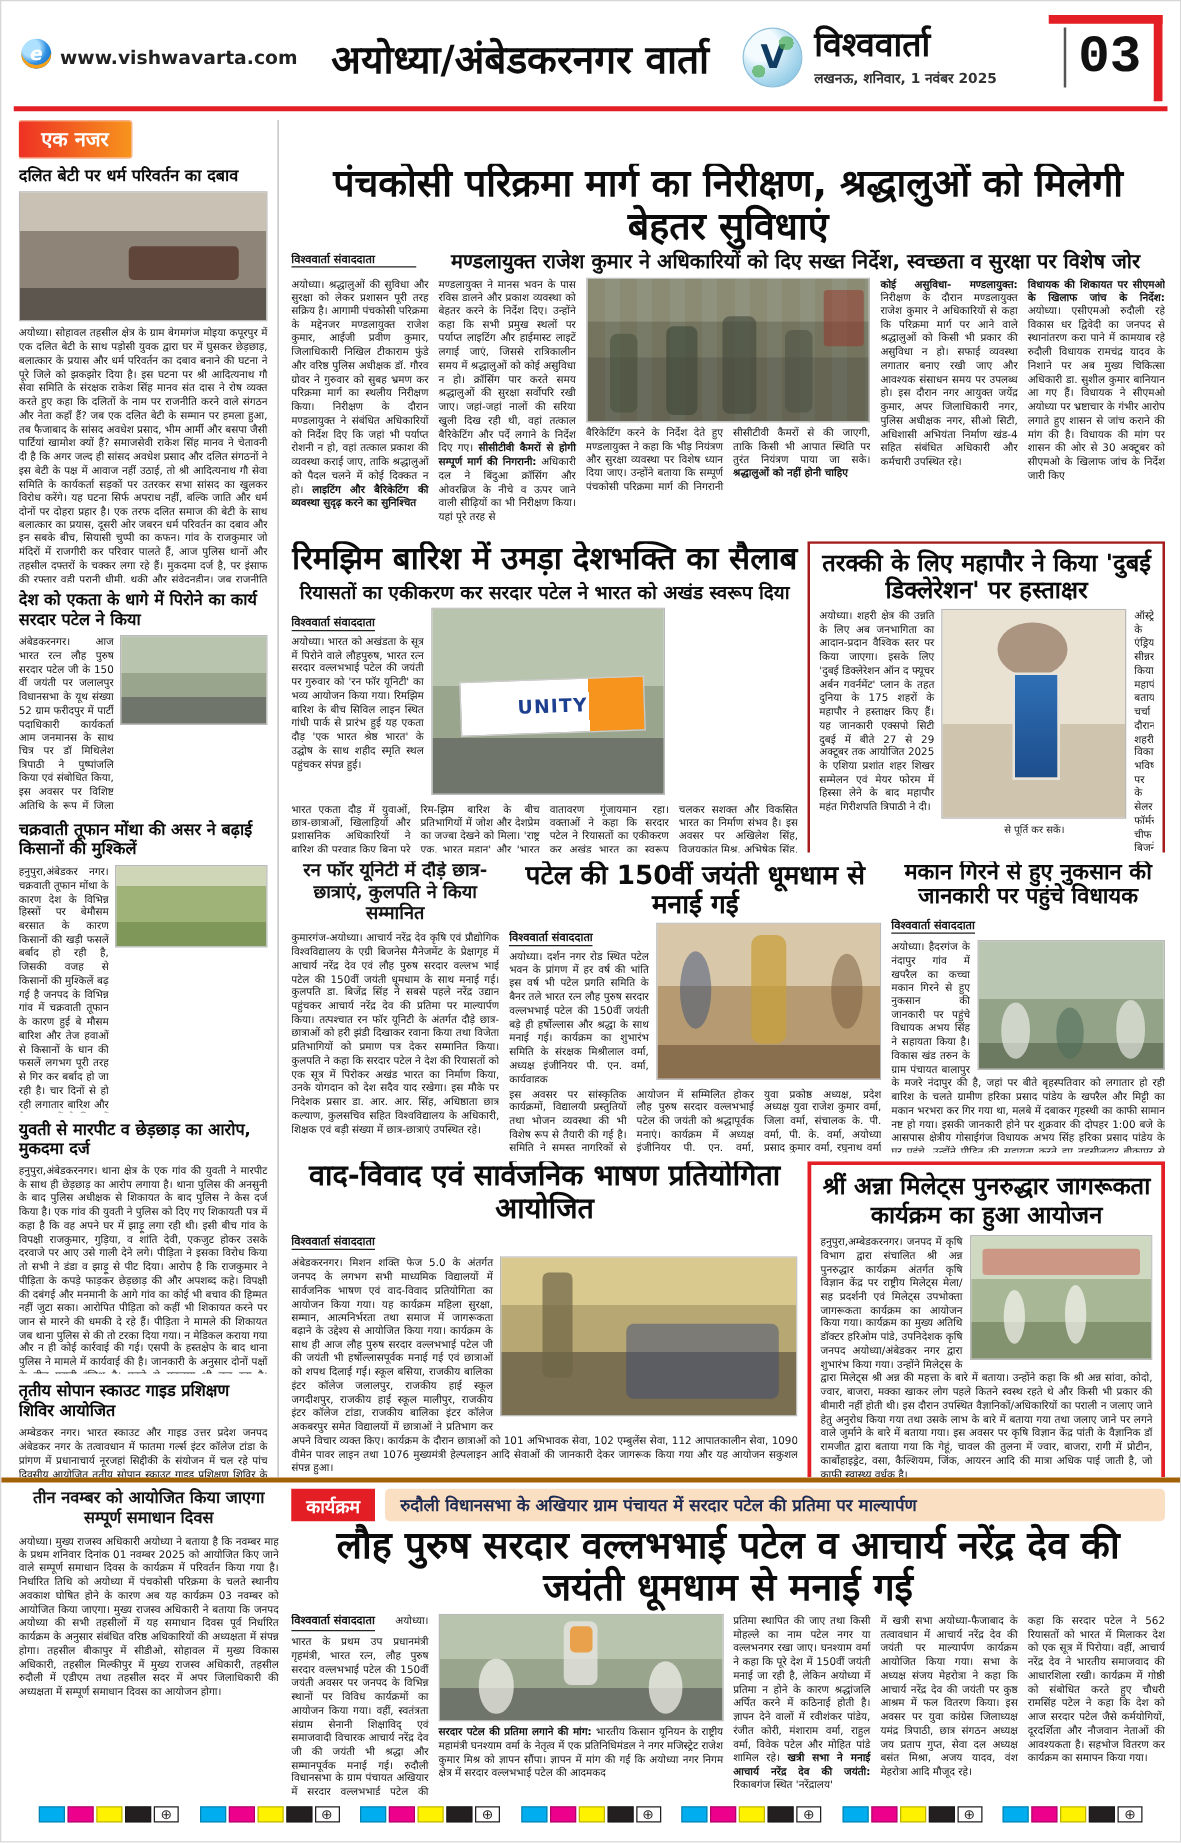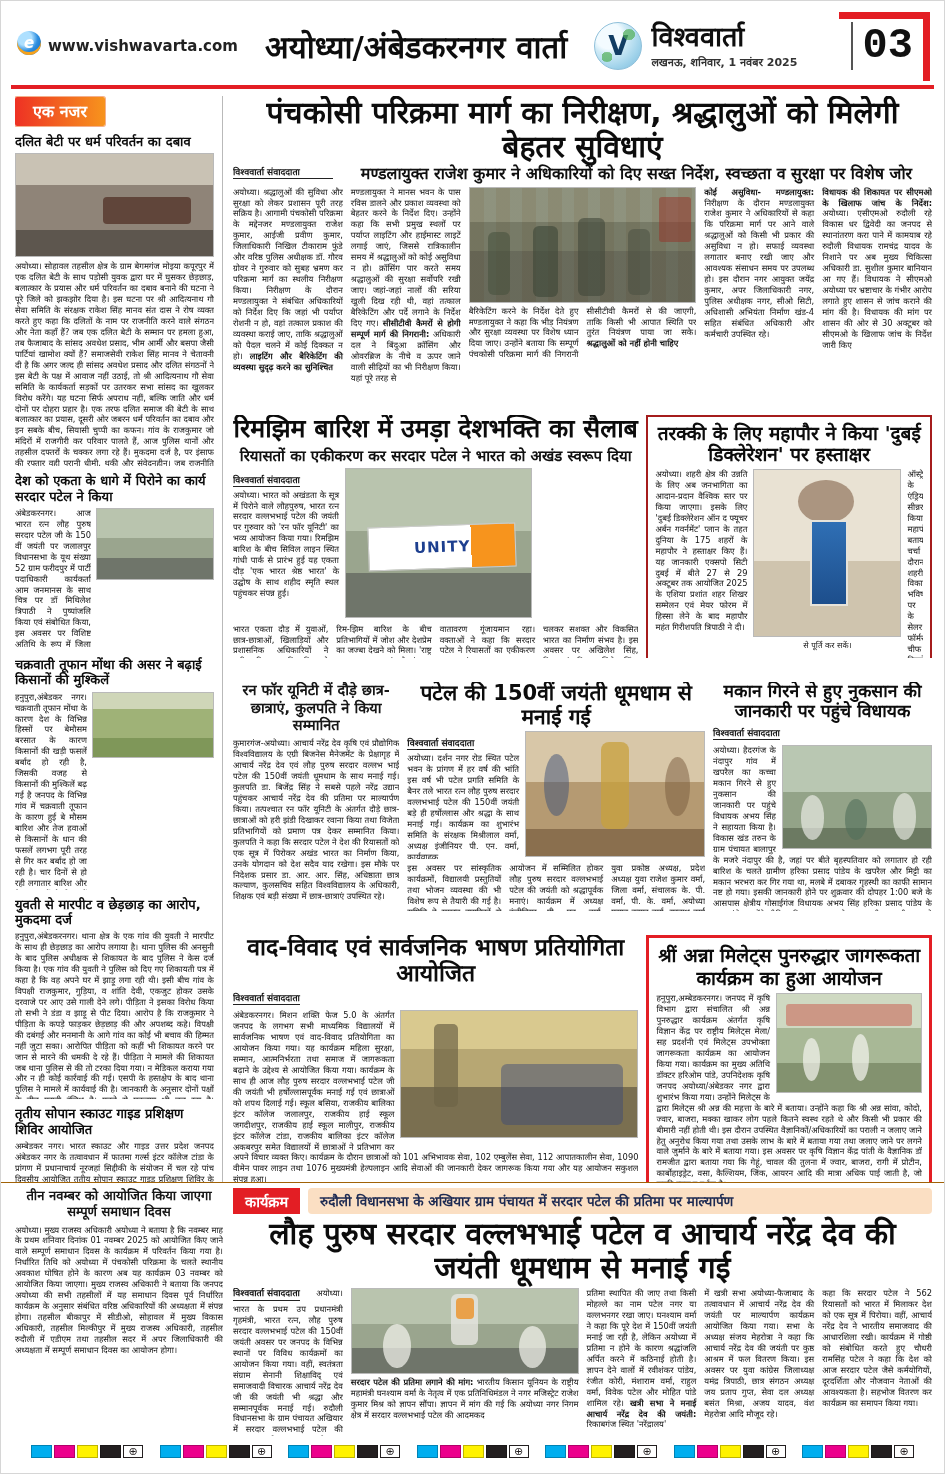--- a/index.html
+++ b/index.html
@@ -68,21 +68,21 @@
              height:1093px; overflow:hidden; }
   .sidebar { border-right:1px solid #b9b9b9; padding-right:8px; overflow:hidden; }
   .eknajar { background:linear-gradient(90deg,#ee3124,#f7941d); color:#fff; font-weight:800;
              font-size:16px; padding:3px 18px 4px; display:inline-block; margin:1px 0 6px;
              border-radius:2px; box-shadow:0 0 0 1px #f4b08c; }
   .side-art { margin-bottom:7px; }
   .side-art h3 { font-size:13px; line-height:1.18; margin:2px 0 4px; color:#0c0c0c; }
   .side-ph { height:104px; margin-bottom:4px; }
   .clamp { overflow:hidden; }
 
-  .main { display:flex; flex-direction:column; gap:24px; overflow:hidden; }
+  .main { display:flex; flex-direction:column; gap:7px; overflow:hidden;margin-top:35px; }
 
   
   .top-art h2 { font-size:30px; }
   .top-sub { display:flex; gap:8px; align-items:flex-start; margin-top:2px; }
   .top-sub .byline { flex:0 0 100px; }
   .top-sub .subhead { flex:1; font-size:16px; line-height:1.15; }
   .top-body { display:grid; grid-template-columns:repeat(6,1fr); gap:8px; height:204px; overflow:hidden; margin-top:3px; }
   .center-cell { grid-column:3/5; display:flex; flex-direction:column; gap:3px; }
   .center-cell .ph { height:116px; flex:0 0 auto; }
   .center-cols { columns:2; column-gap:8px; flex:1; overflow:hidden; }
@@ -116,21 +116,21 @@
   .debate h2 { font-size:23px; }
   .db-wrap { height:220px; overflow:hidden; margin-top:2px; }
   .db-wrap .ph { float:right; width:238px; height:128px; margin:0 0 4px 6px; }
   .millets { border:3px solid #e31e24; }
   .millets h2 { font-size:19px; line-height:1.2; }
   .ml-wrap { height:196px; overflow:hidden; margin-top:4px; }
   .ml-wrap .ph { float:right; width:146px; height:100px; margin:0 0 4px 6px; }
 
   
   .bottom-band { display:grid; grid-template-columns:208px 1fr; gap:10px; padding:5px 12px 0 14px;
-                 height:254px; overflow:hidden; border-top:1px solid #a16207; }
+                 height:254px; overflow:hidden; border-top:4px solid #a16207; }
   .bleft h3 { font-size:13px; text-align:center; line-height:1.25; margin-bottom:4px; }
   .prog-row { display:flex; gap:8px; align-items:stretch; margin-bottom:3px; }
   .prog-label { background:#e31e24; color:#fff; font-weight:800; font-size:14.5px; padding:3px 12px;
                 display:flex; align-items:center; }
   .prog-strip { background:#fbdfc3; color:#1d2a52; font-weight:800; font-size:13.5px;
                 padding:3px 12px; border-radius:4px; flex:1; display:flex; align-items:center; }
   .bigbottom h2 { font-size:30px; margin:1px 0 4px; }
   .bt-cols { display:grid; grid-template-columns:repeat(6,1fr); gap:8px; height:152px; overflow:hidden; }
   .bt-photo-cell { grid-column:2/4; display:flex; flex-direction:column; gap:3px; }
   .bt-photo-cell .ph { height:86px; }

